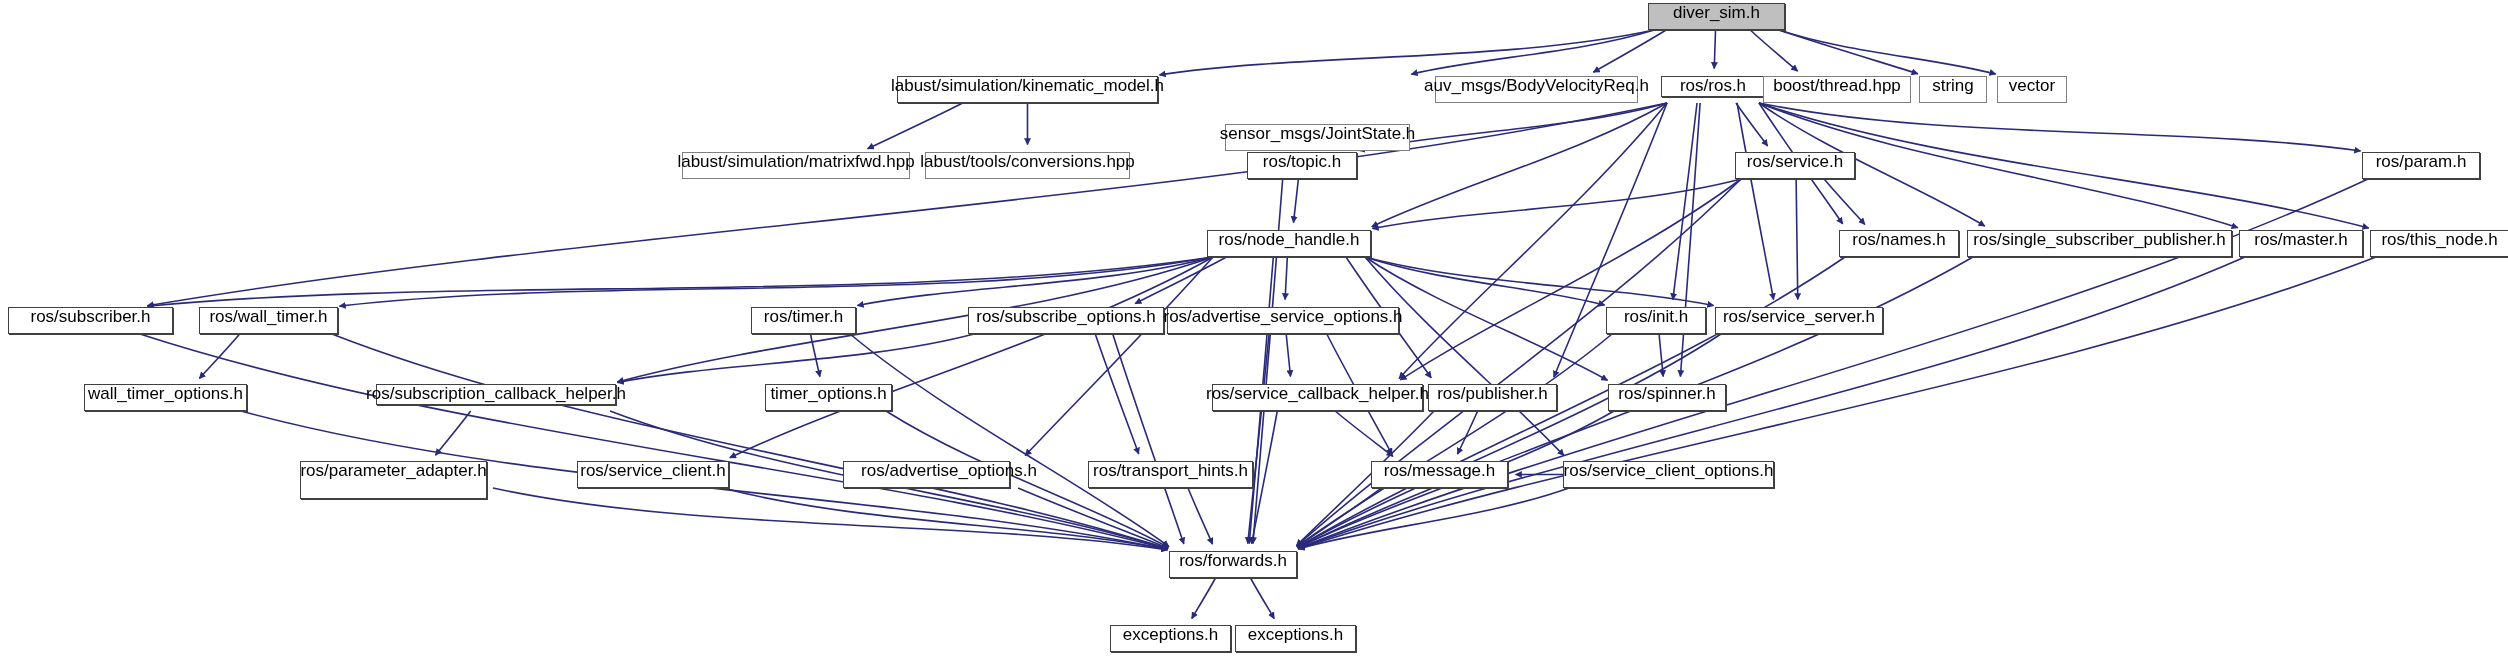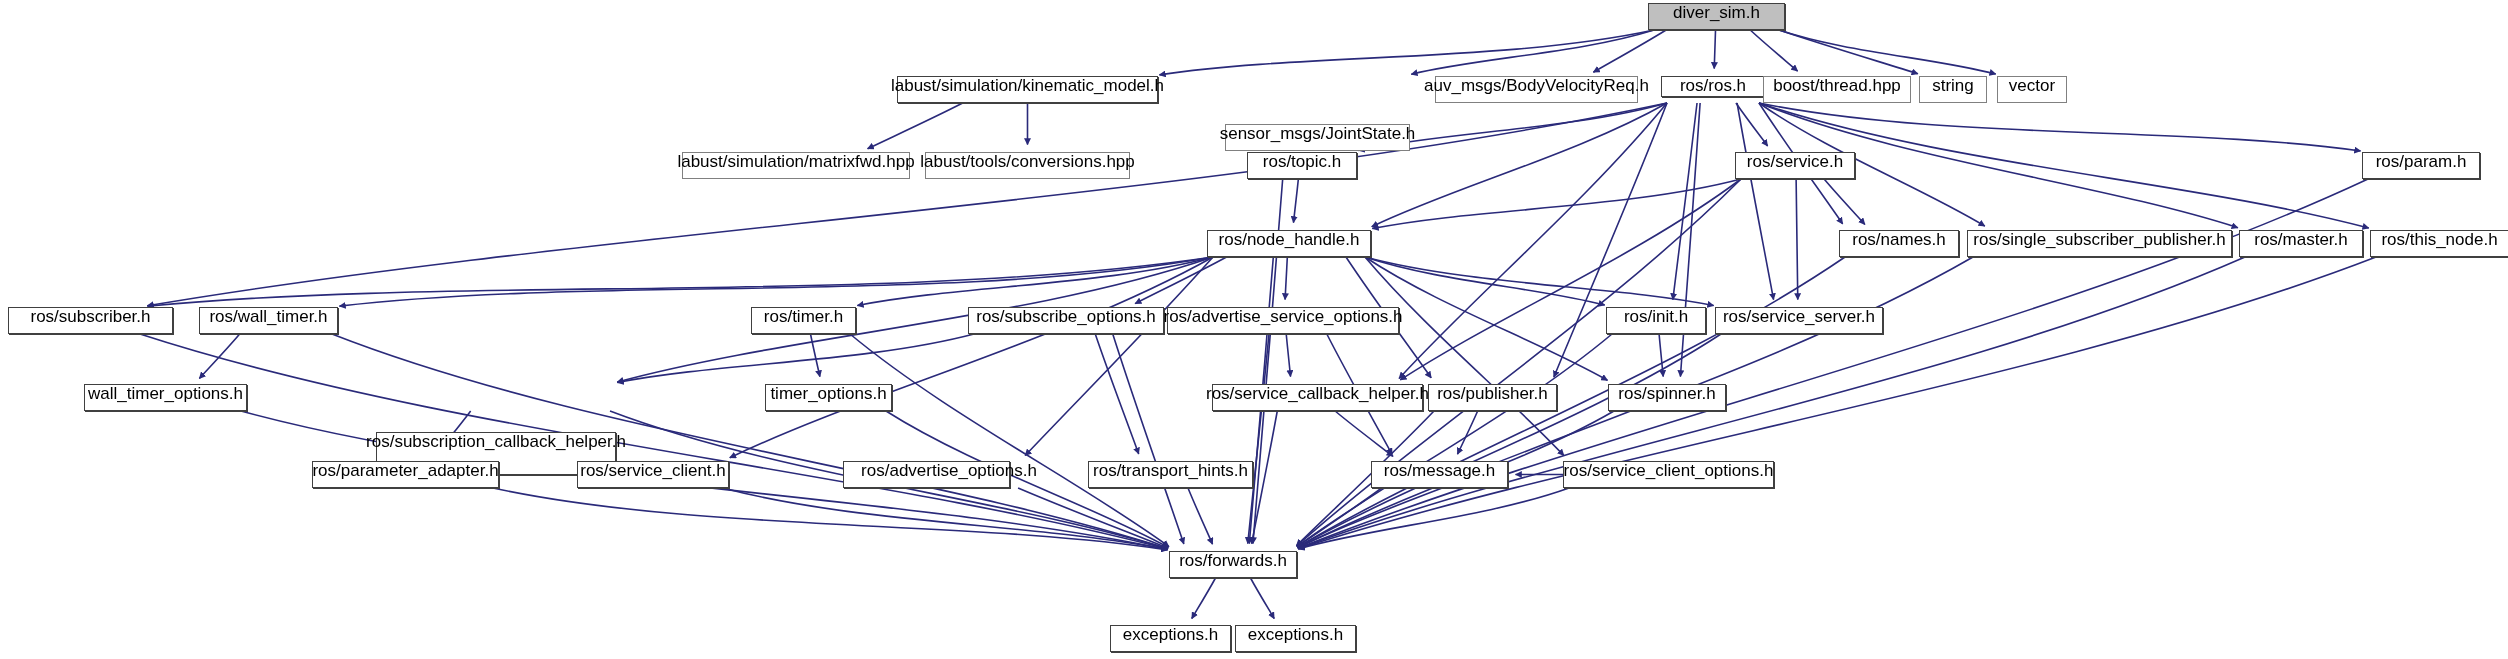--- a/index.html
+++ b/index.html
@@ -211,36 +211,36 @@
       </div>
       <div class="node strong" style="left: 1606px; top: 307px; width: 100px; height: 27px;">
         <span class="node-label">ros/init.h</span>
       </div>
       <div class="node strong" style="left: 1715px; top: 307px; width: 168px; height: 27px;">
         <span class="node-label">ros/service_server.h</span>
       </div>
       <div class="node strong" style="left: 84px; top: 384px; width: 163px; height: 27px;">
         <span class="node-label">wall_timer_options.h</span>
       </div>
-      <div class="node strong" style="left: 376px; top: 384px; width: 240px; height: 43px; margin-top: 48px;">
+      <div class="node strong" style="left: 376px; top: 384px; width: 240px; height: 21px;">
         <span class="node-label">ros/subscription_callback_helper.h</span>
       </div>
       <div class="node strong" style="left: 765px; top: 384px; width: 127px; height: 27px;">
         <span class="node-label">timer_options.h</span>
       </div>
       <div class="node strong" style="left: 1189px; top: 384px; width: 211px; height: 27px; margin-left: 23px;">
         <span class="node-label">ros/service_callback_helper.h</span>
       </div>
       <div class="node strong" style="left: 1428px; top: 384px; width: 129px; height: 27px;">
         <span class="node-label">ros/publisher.h</span>
       </div>
       <div class="node strong" style="left: 1608px; top: 384px; width: 118px; height: 27px;">
         <span class="node-label">ros/spinner.h</span>
       </div>
-      <div class="node strong" style="left: 312px; top: 461px; width: 187px; height: 27px;">
+      <div class="node strong" style="left: 300px; top: 461px; width: 187px; height: 38px;">
         <span class="node-label">ros/parameter_adapter.h</span>
       </div>
       <div class="node strong" style="left: 577px; top: 461px; width: 152px; height: 27px;">
         <span class="node-label">ros/service_client.h</span>
       </div>
       <div class="node strong" style="left: 843px; top: 461px; width: 167px; height: 27px; padding-left: 45px;">
         <span class="node-label">ros/advertise_options.h</span>
       </div>
       <div class="node strong" style="left: 1088px; top: 461px; width: 165px; height: 27px;">
         <span class="node-label">ros/transport_hints.h</span>

